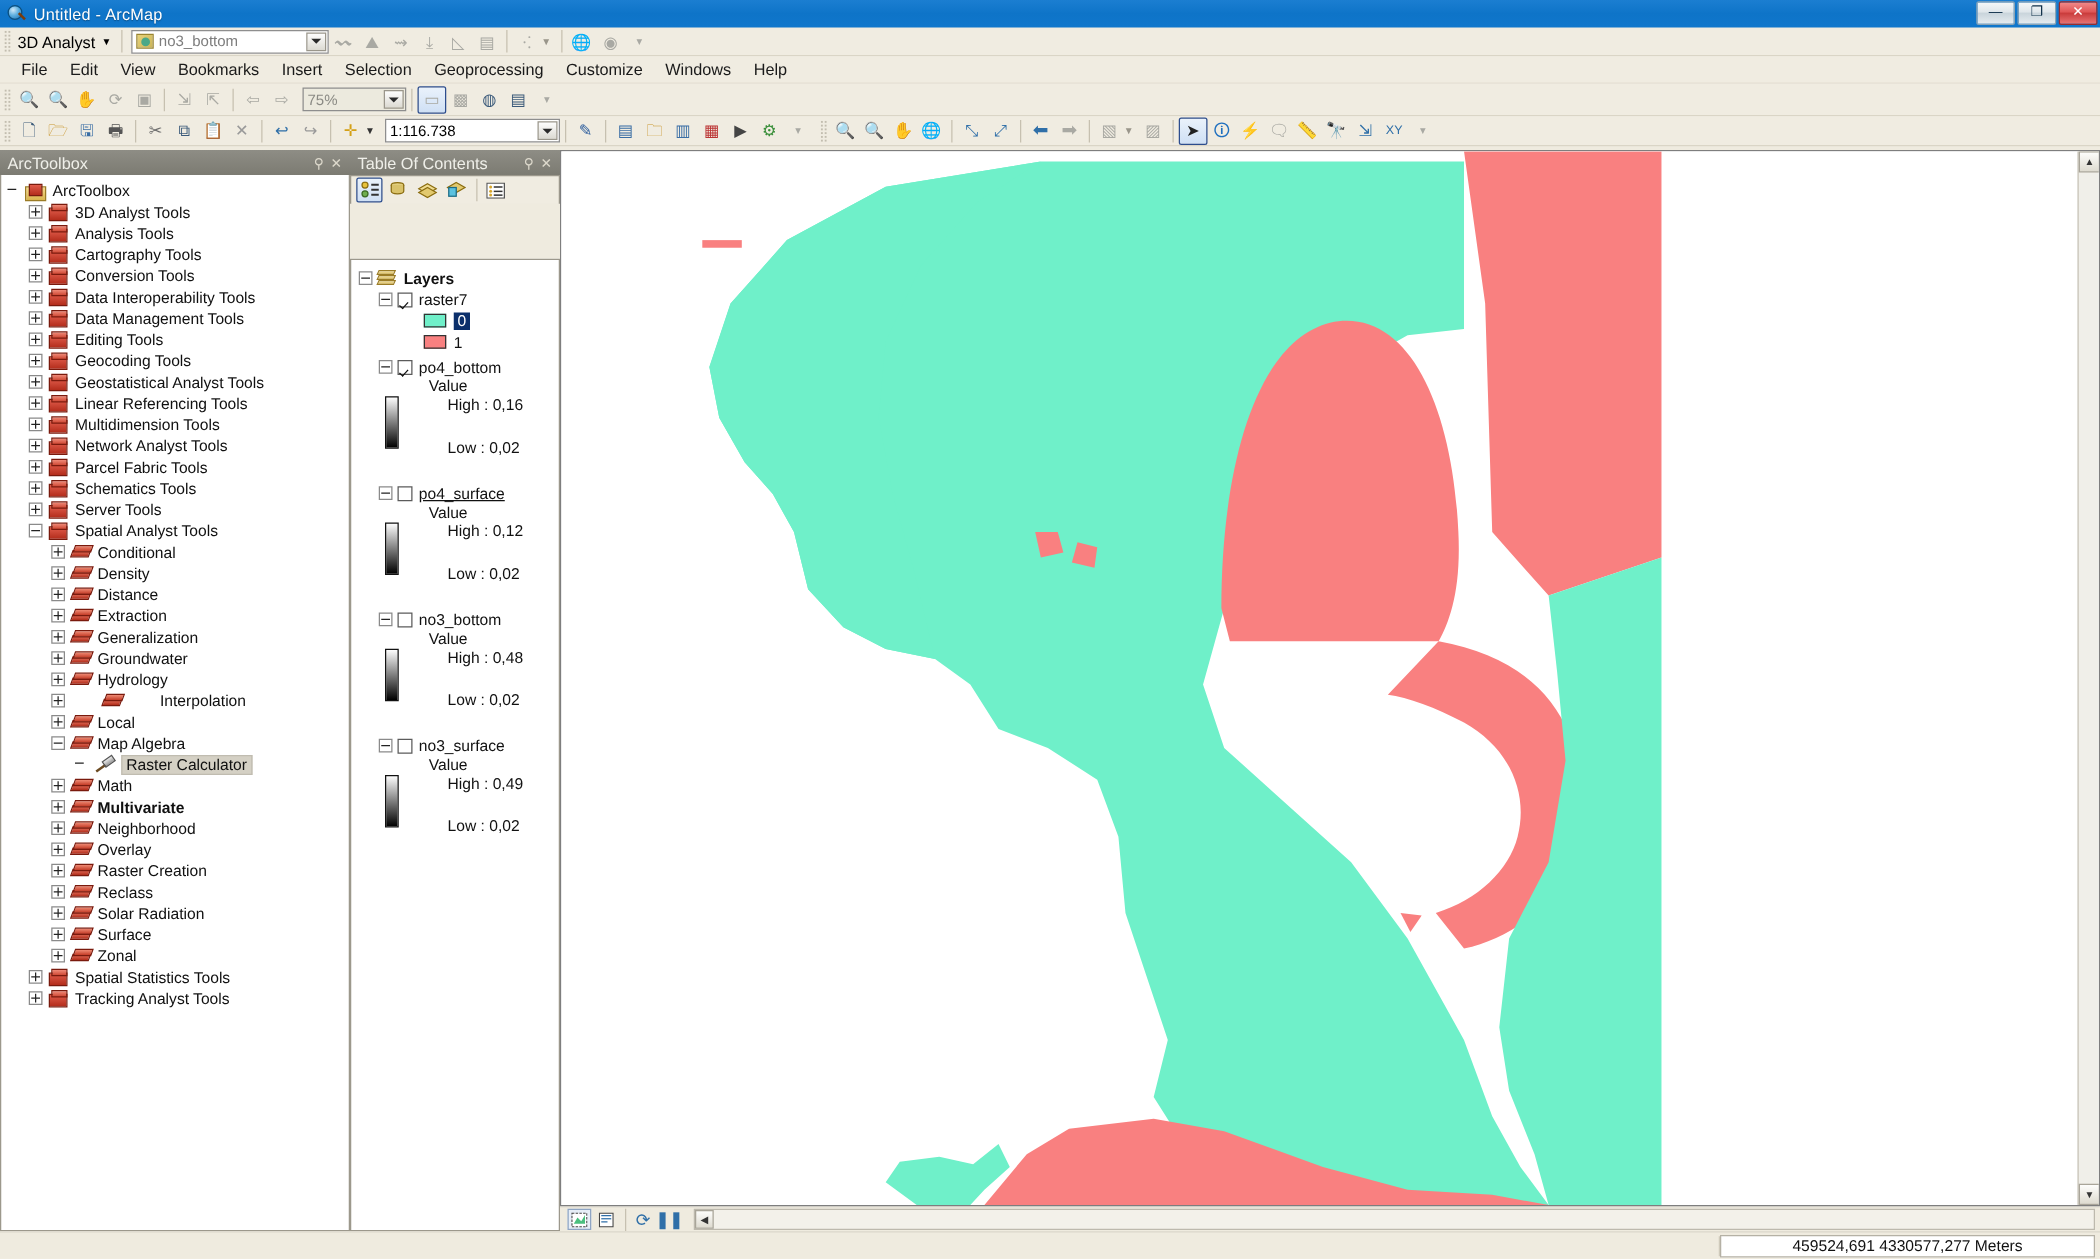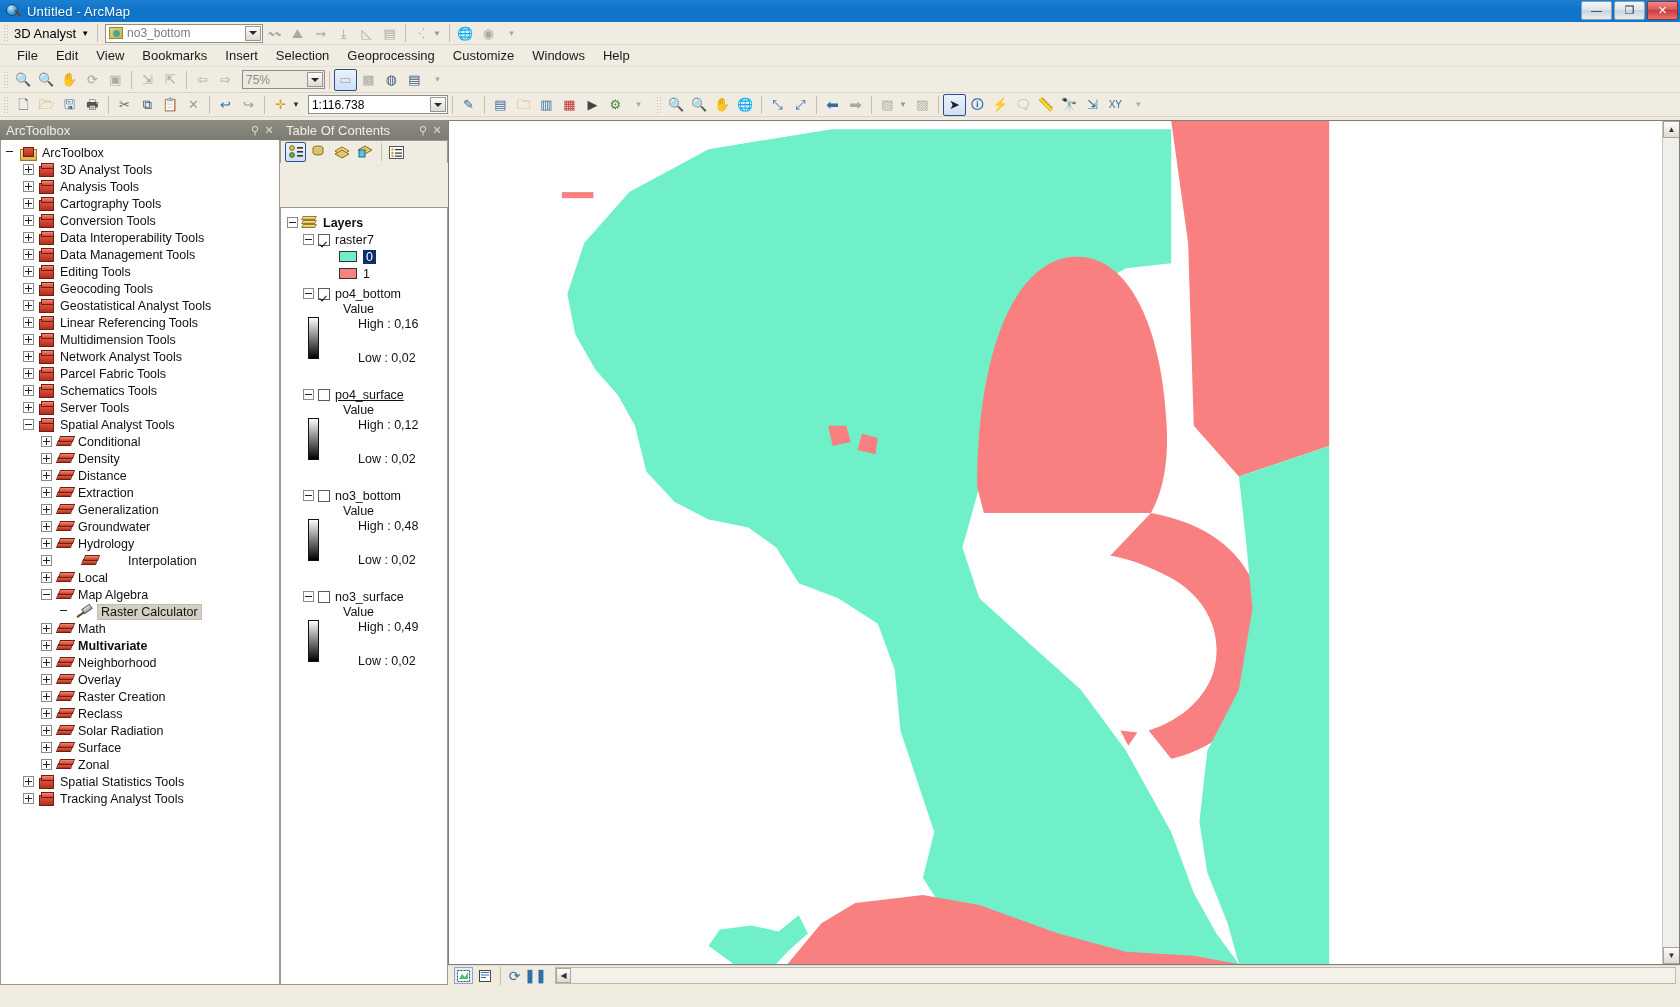--- a/index.html
+++ b/index.html
@@ -1076,14 +1076,19 @@
         <div class="mbtn">
             <span class="gly" style="color:#2f6fa8;font-weight:bold;">❚❚</span>
           </div>
         <div class="hscroll">
           <div class="sc-arrow">◀</div>
         </div>
       </div>
     </div>
   </div>
 
+  <div class="statusbar">
+    <div class="status-left"></div>
+    <div class="status-sep"></div>
+    <div class="status-coords">459524,691  4330577,277 Meters</div>
+  </div>
 
 </div>
 
 </body></html>

